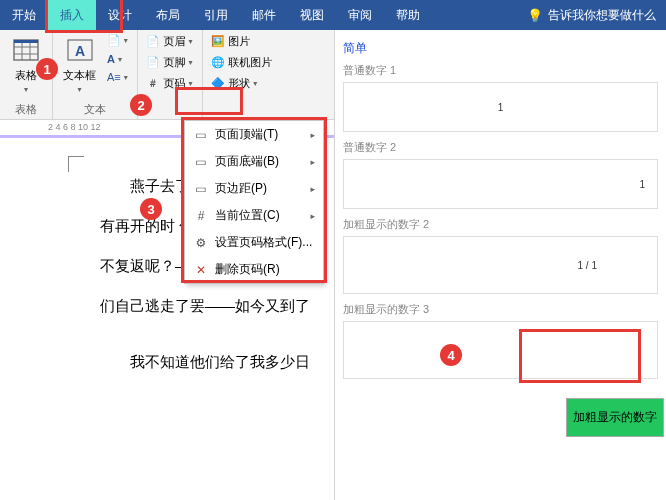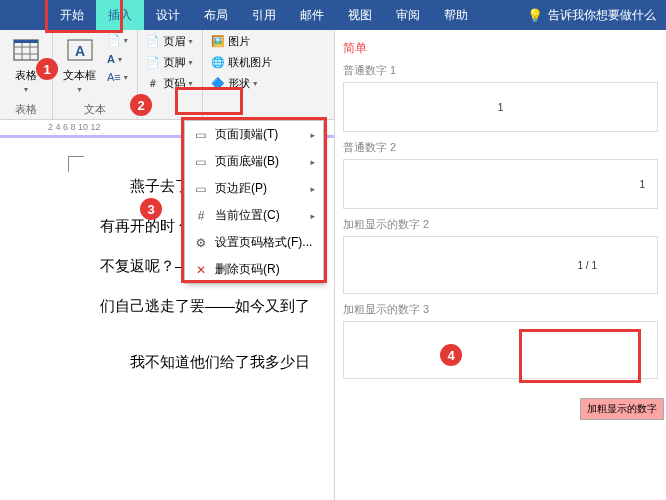--- a/index.html
+++ b/index.html
@@ -1,18 +1,18 @@
 <!DOCTYPE html>
 <html><head>
 <meta charset="utf-8">
 <style>
   * { box-sizing: border-box; margin: 0; padding: 0; font-family: "Microsoft YaHei", sans-serif; }
   body { width: 666px; height: 500px; background: #fff; overflow: hidden; position: relative; font-size: 12px; }
   
-  .menubar { height: 30px; background: #2b579a; display: flex; align-items: center; color: #fff; padding-left: 48px; }
+  .menubar { height: 30px; background: #2b579a; display: flex; align-items: center; color: #fff; }
   .tab { padding: 0 12px; height: 30px; line-height: 30px; cursor: pointer; }
   .tab.active { background: #5eead4; color: #2b579a; }
   .tell-me { margin-left: auto; padding: 0 10px; display: flex; align-items: center; gap: 4px; }
   .search-icon { font-size: 13px; }
   
   .ribbon { height: 90px; background: #f3f3f3; border-bottom: 1px solid #d4d4d4; display: flex; position: relative; }
   .group { border-right: 1px solid #d4d4d4; padding: 2px 6px 0; display: flex; flex-direction: column; }
   .group-body { flex: 1; display: flex; align-items: flex-start; gap: 4px; }
   .group-label { text-align: center; font-size: 11px; color: #666; padding: 2px 0; }
   
@@ -29,30 +29,30 @@
   .dd-arrow { margin-left: auto; font-size: 9px; color: #666; }
   
   .ruler { height: 18px; background: #fff; border-bottom: 3px solid #c4b5fd; position: relative; font-size: 9px; color: #888; }
   .ruler-marks { position: absolute; left: 48px; top: 2px; }
   
   .doc { background: #fff; padding: 30px 44px 10px 100px; line-height: 2.4; font-size: 15px; color: #000; position: relative; }
   .doc p { margin-bottom: 4px; }
   .corner { width: 16px; height: 16px; border-left: 1px solid #888; border-top: 1px solid #888; position: absolute; left: 68px; top: 18px; }
   
   .gallery { position: absolute; right: 0; top: 30px; width: 332px; height: 470px; background: #fff; border-left: 1px solid #d4d4d4; padding: 6px 8px; overflow: hidden; }
-  .gal-section { font-size: 12px; color: #ef4444; margin: 4px 0 6px; }
+  .gal-section { font-size: 12px; color: #1d4ed8; margin: 4px 0 6px; }
   .gal-item-label { font-size: 11px; color: #888; margin: 4px 0 4px; }
   .gal-preview { height: 50px; border: 1px solid #ddd; background: #fff; margin-bottom: 8px; position: relative; display: flex; align-items: center; justify-content: center; }
   .gal-preview.tall { height: 58px; }
   .preview-num { font-size: 10px; color: #333; }
   
   .callout { position: absolute; z-index: 20; outline: 3px solid #e53935; }
   .num-circle { width: 22px; height: 22px; border-radius: 50%; background: #e53935; color: #fff; font-weight: bold; font-size: 13px; display: flex; align-items: center; justify-content: center; position: absolute; z-index: 21; }
   
-  .tooltip { position: absolute; right: 2px; top: 398px; background: #fca5a5; border: 1px solid #aaa; padding: 3px 6px; font-size: 10px; z-index: 22; }
+  .tooltip { position: absolute; right: 2px; top: 398px; background: #22c55e; border: 1px solid #aaa; padding: 10px 6px; font-size: 12px; z-index: 22; }
   
   svg.ic { width: 100%; height: 100%; }
 </style>
 </head>
 <body>
 
 <div class="menubar">
   <div class="tab">开始</div>
   <div class="tab active">插入</div>
   <div class="tab">设计</div>

